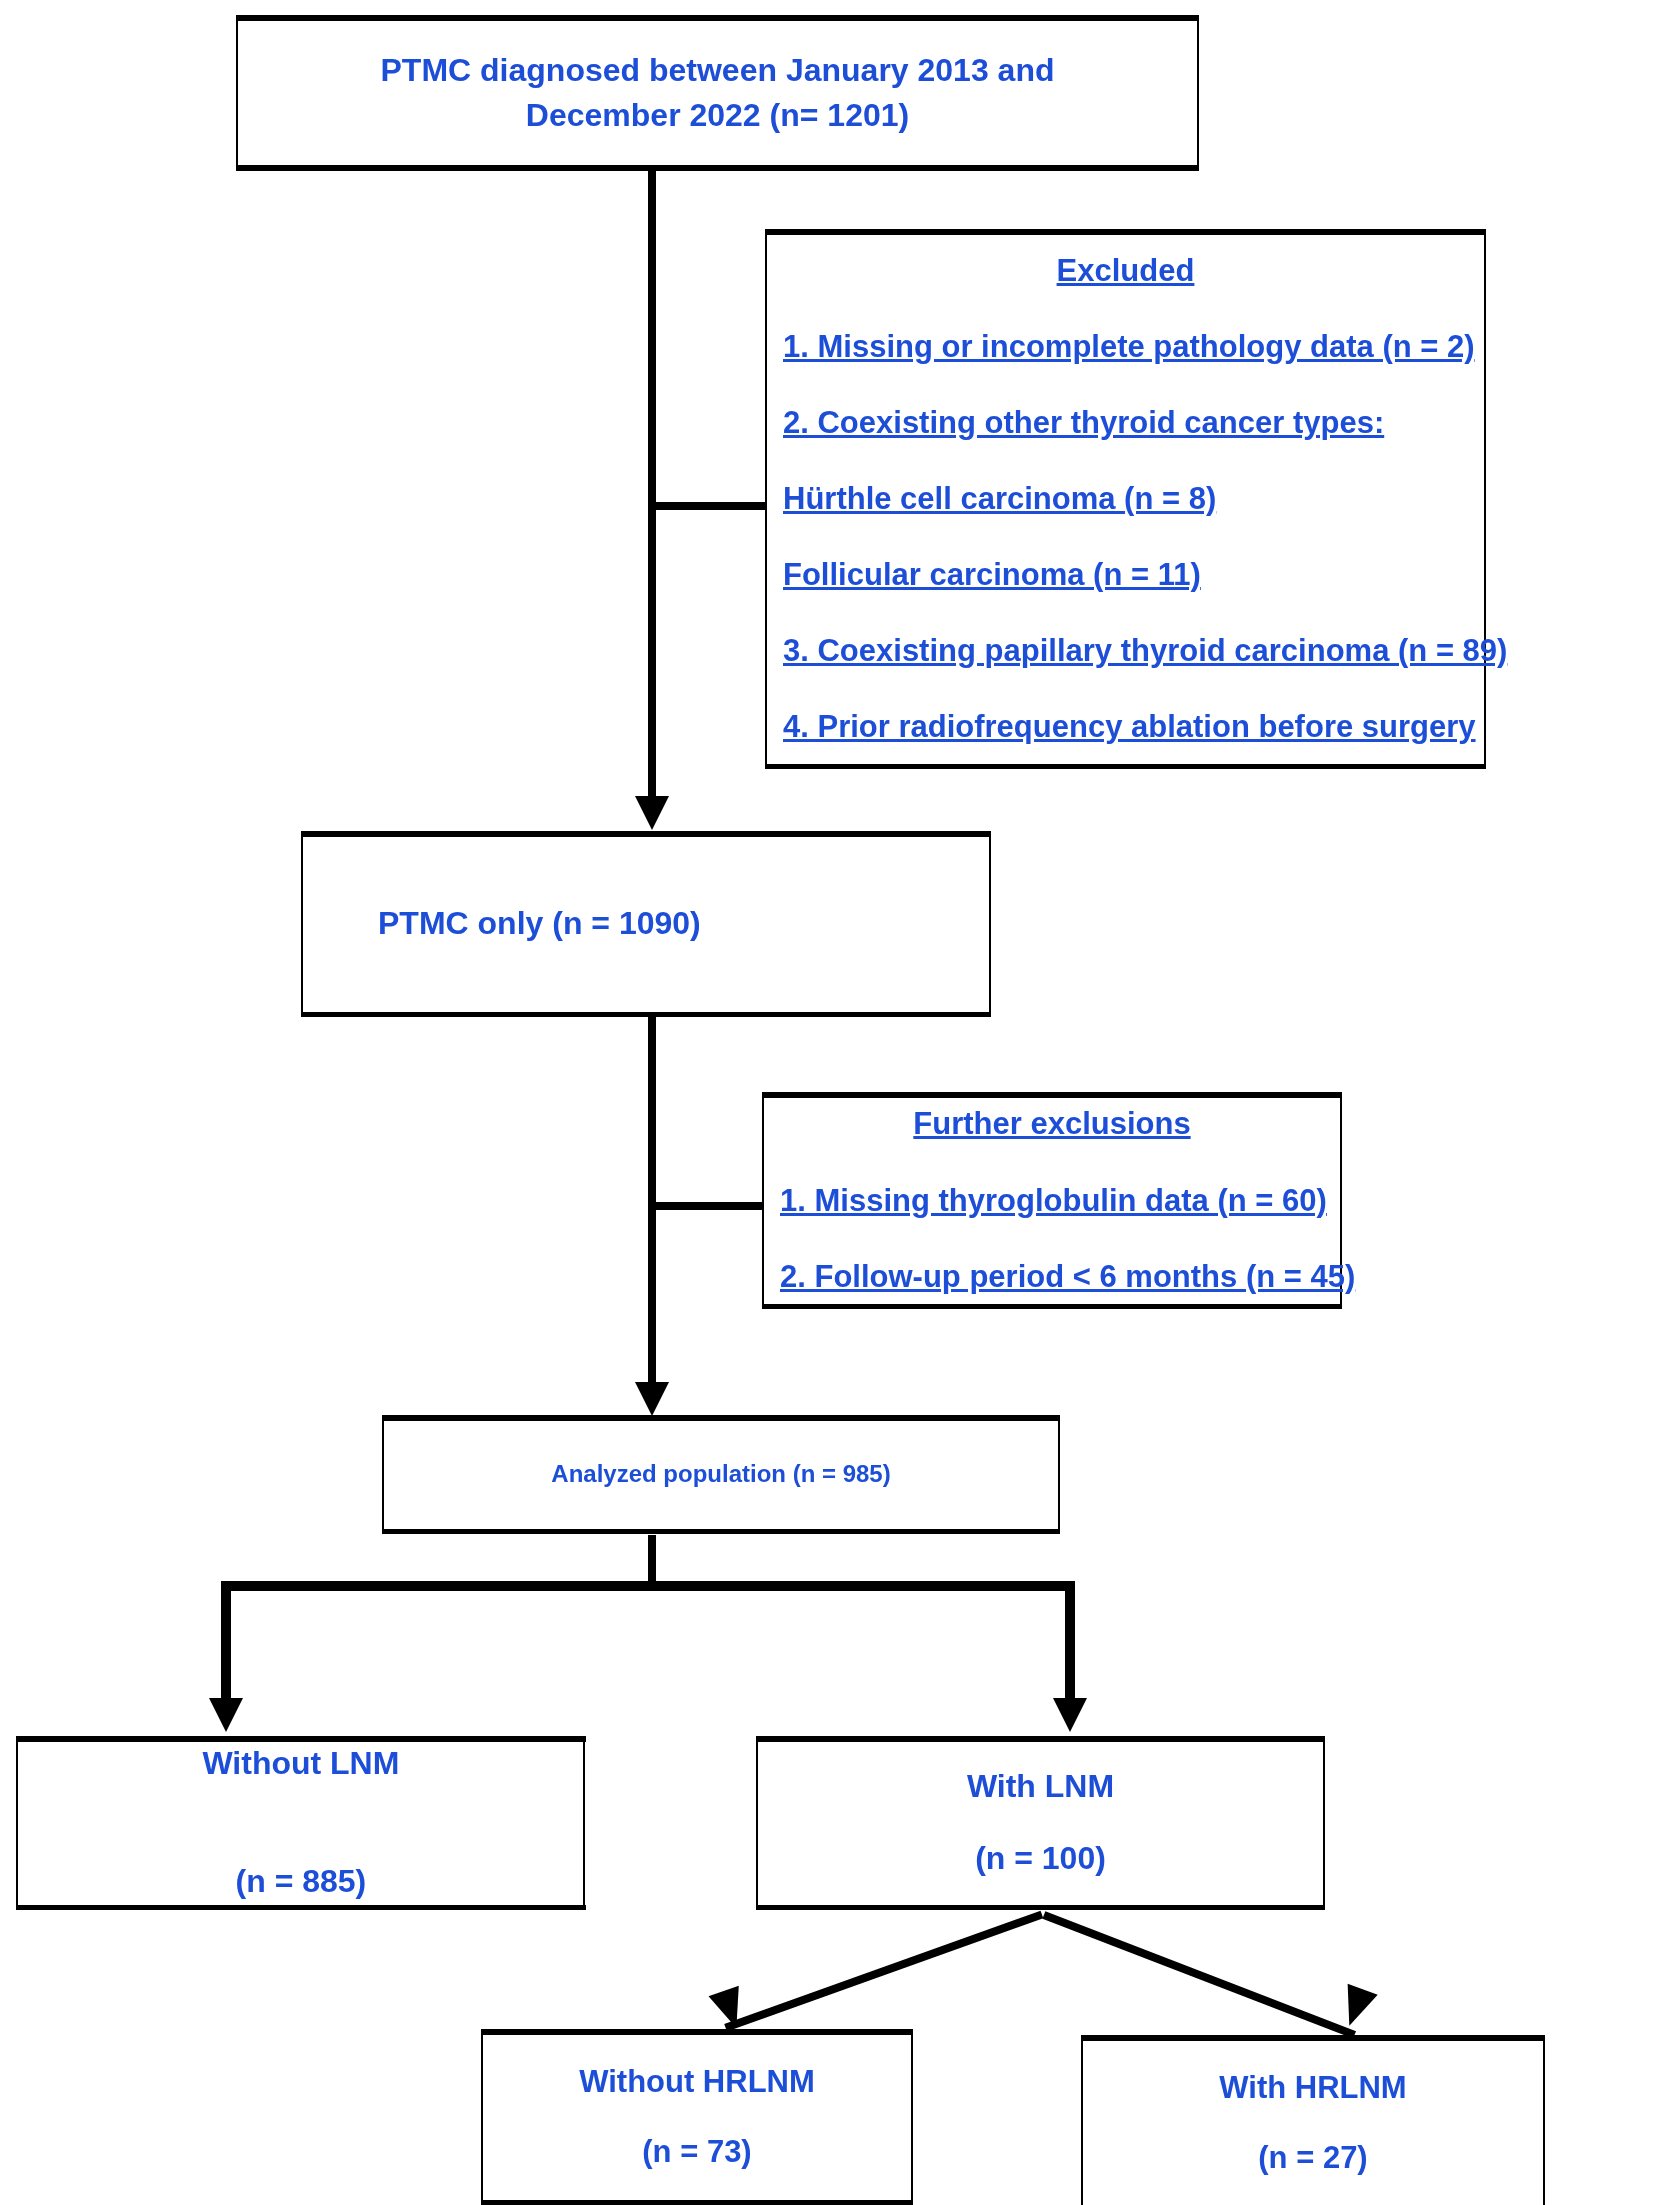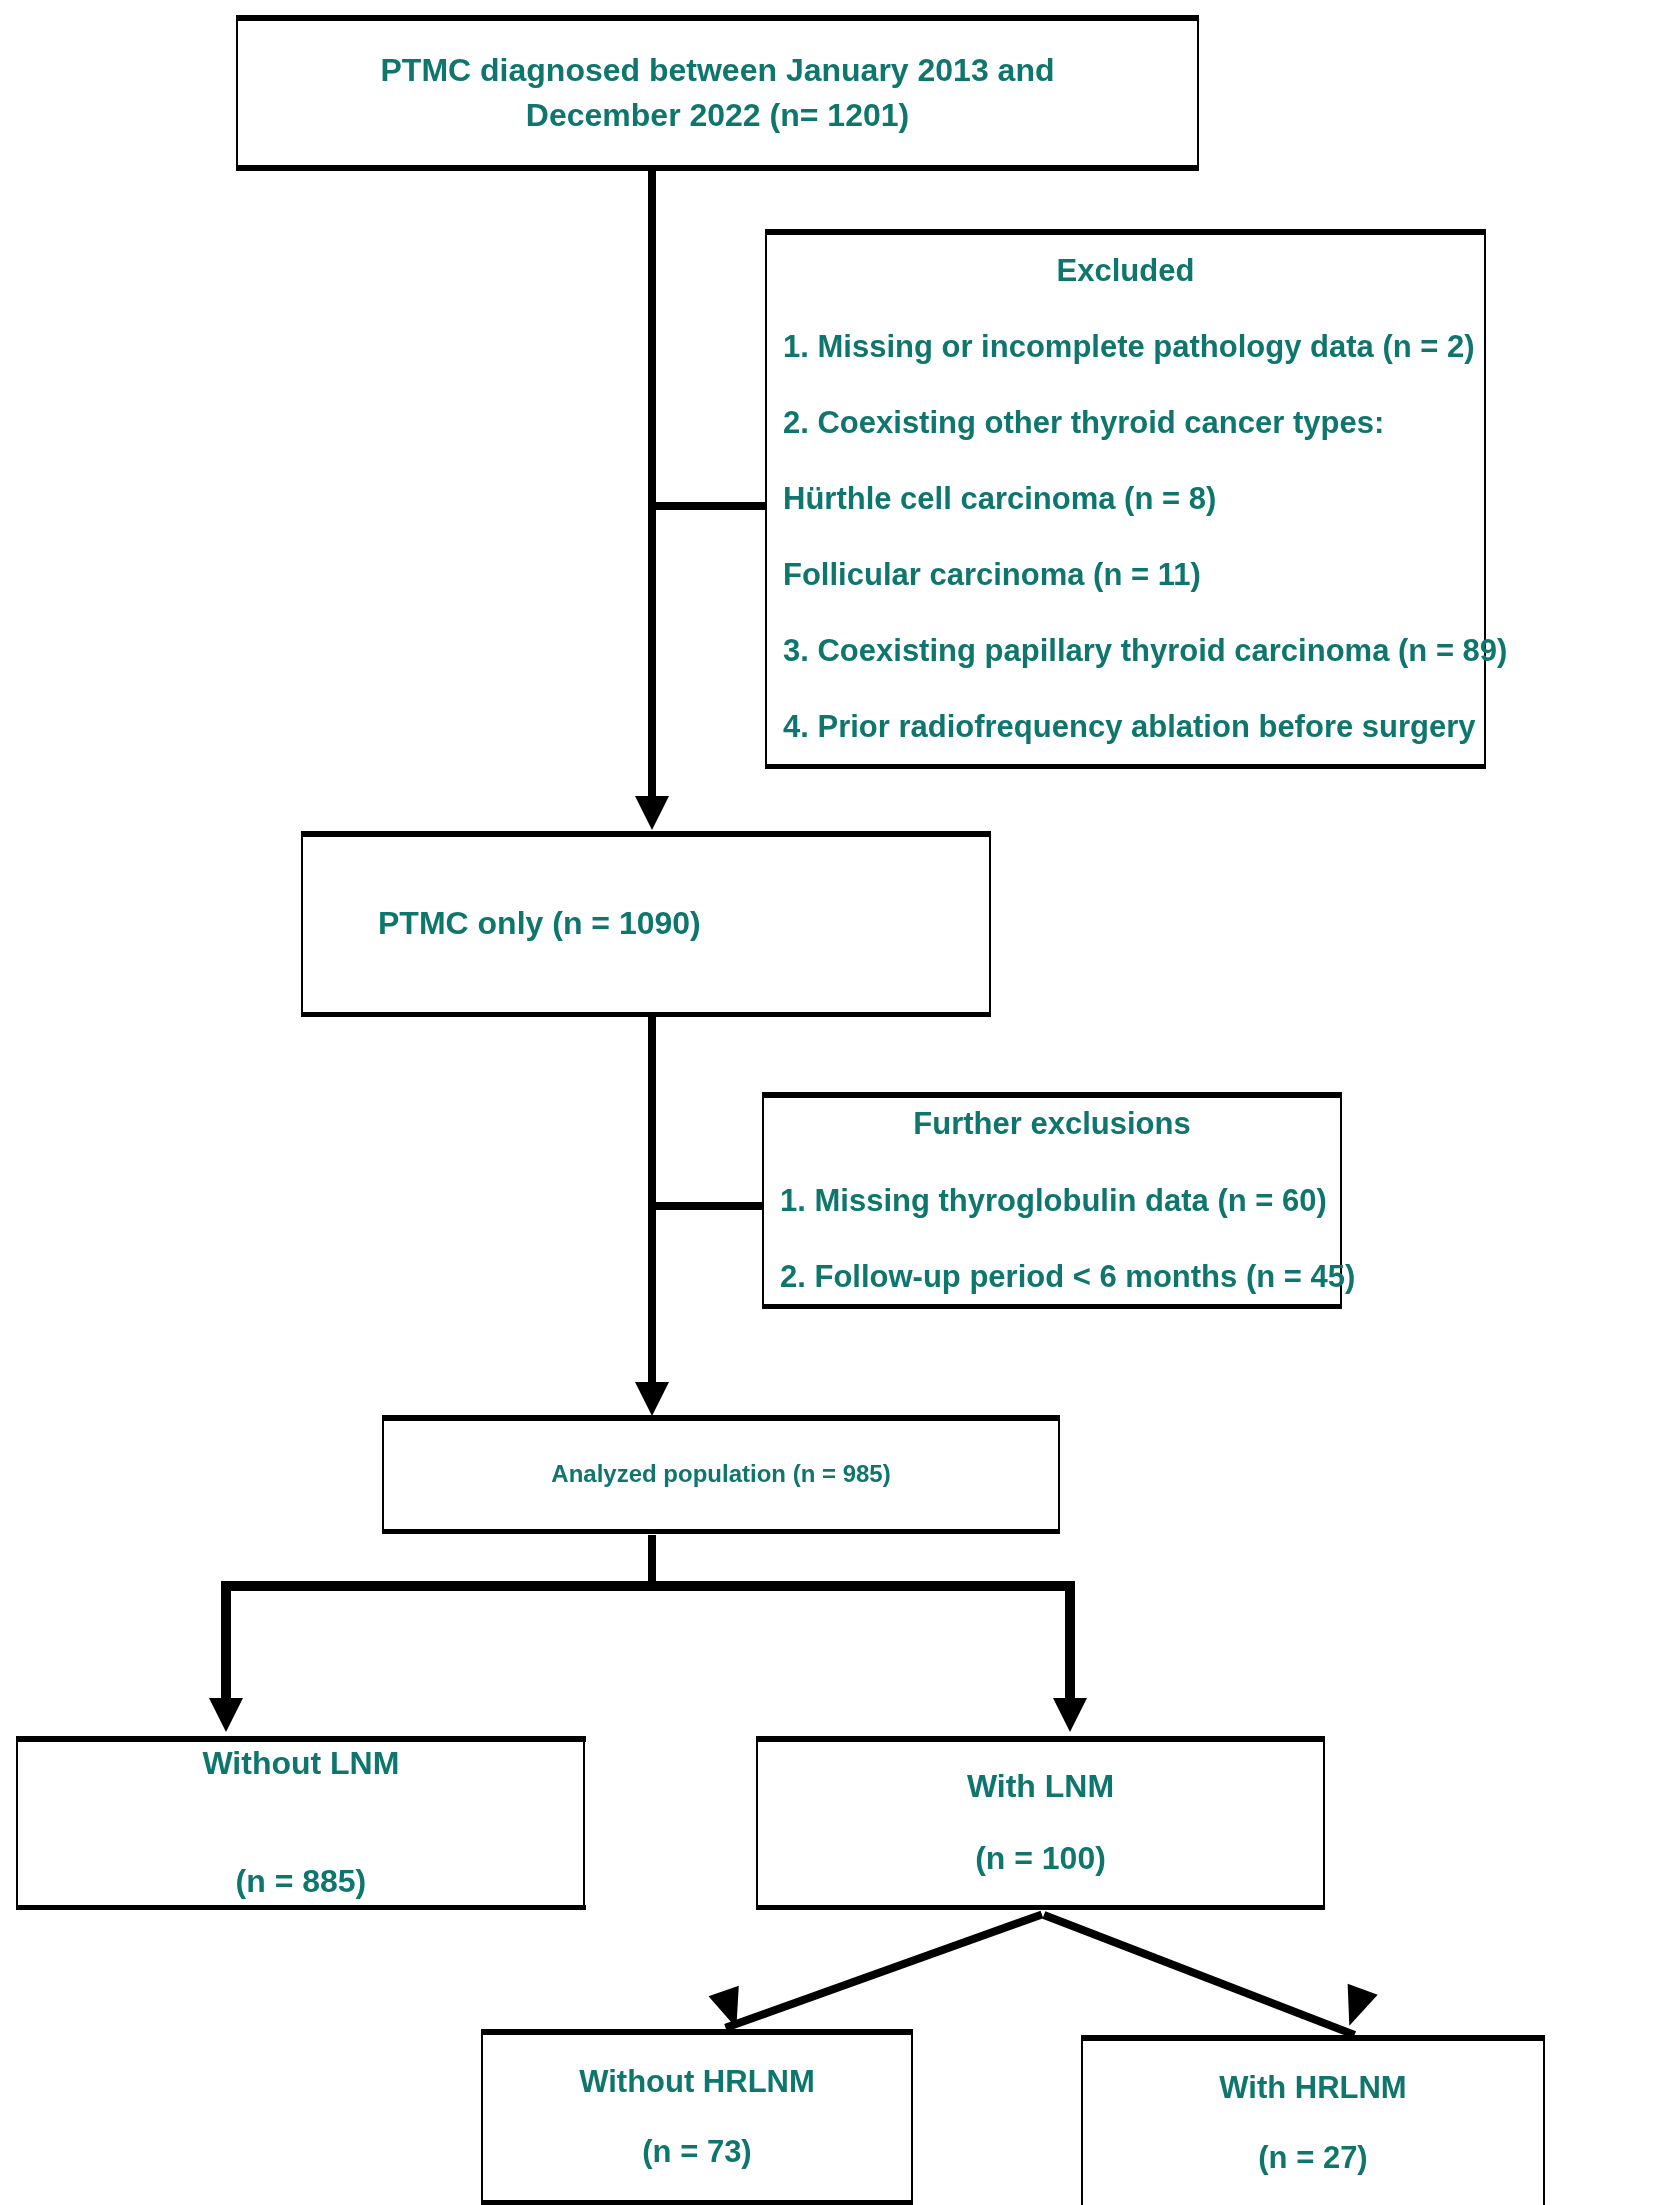--- a/index.html
+++ b/index.html
@@ -18,21 +18,21 @@
     overflow: hidden;
   }
   .box {
     position: absolute;
     box-sizing: border-box;
     border: 2.2px solid #000000;
     background: #ffffff;
     display: flex;
     flex-direction: column;
     justify-content: center;
-    color: #0f766e;
+    color: #1d4ed8;
     font-weight: 700;
   }
   
   .box::before,
   .box::after {
     content: "";
     position: absolute;
     left: -2.2px;
     right: -2.2px;
     height: 5.7px;
@@ -54,21 +54,21 @@
   #box-excluded    { font-size: 31px; padding: 0 16px; }
   #box-ptmc-only   { font-size: 32px; padding: 0 75px; }
   #box-further     { font-size: 31px; padding: 0 16px; }
   #box-analyzed    { font-size: 24px; padding: 0 26.5px; }
   #box-without-lnm { font-size: 32px; }
   #box-with-lnm    { font-size: 32px; }
   #box-without-hrlnm { font-size: 31px; }
   #box-with-hrlnm    { font-size: 31px; }
 
   #box-excluded .line,
-  #box-further  .line { margin: 16px 0; }
+  #box-further  .line { margin: 16px 0; text-decoration: underline; }
 
   #box-without-lnm .line,
   #box-with-lnm .line,
   #box-without-hrlnm .line,
   #box-with-hrlnm .line { margin: 13.3px 0; }
 
   
   .vline, .hline {
     position: absolute;
     background: #000000;

